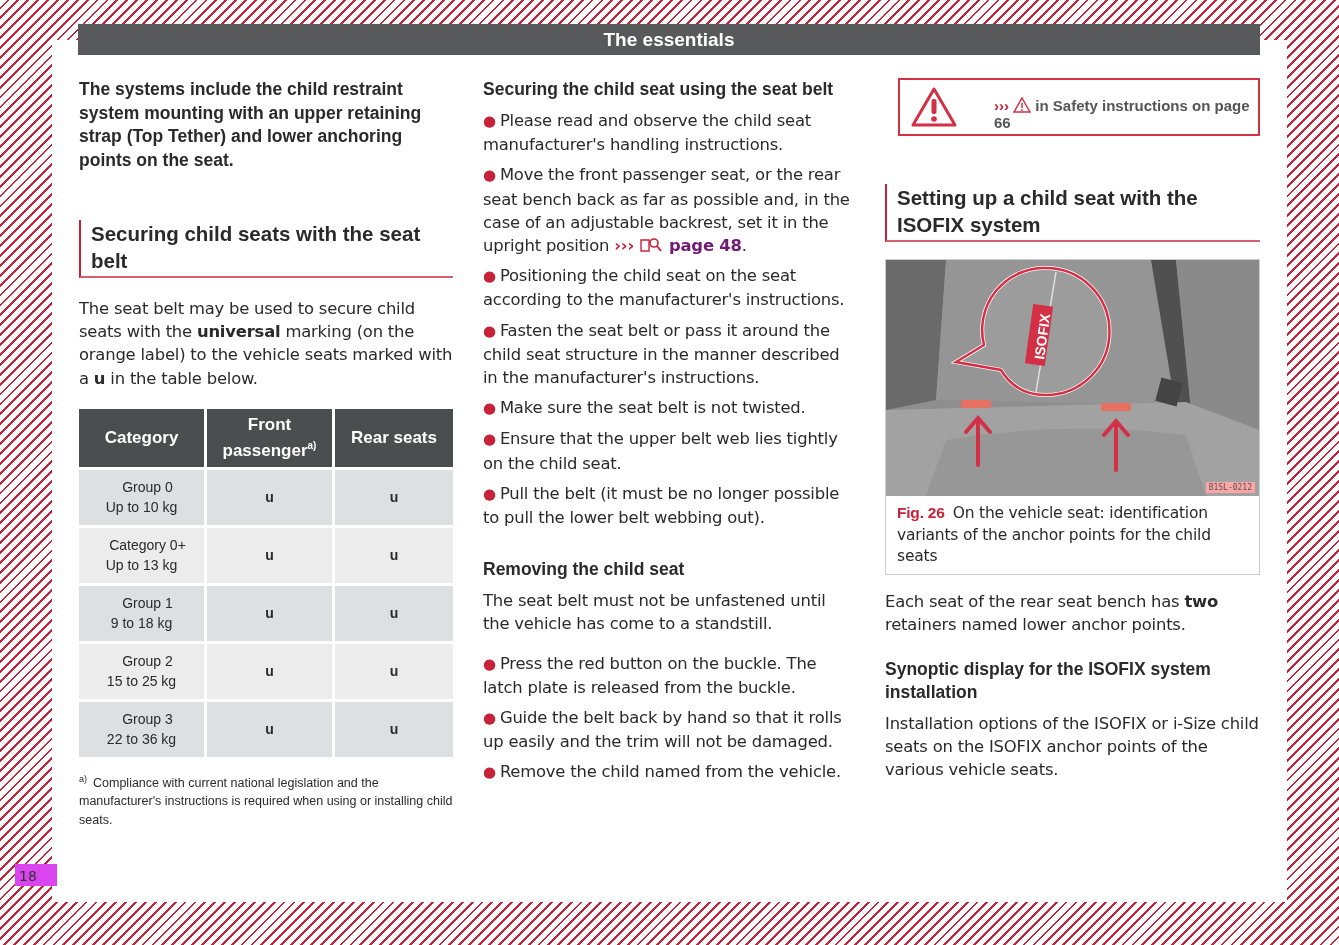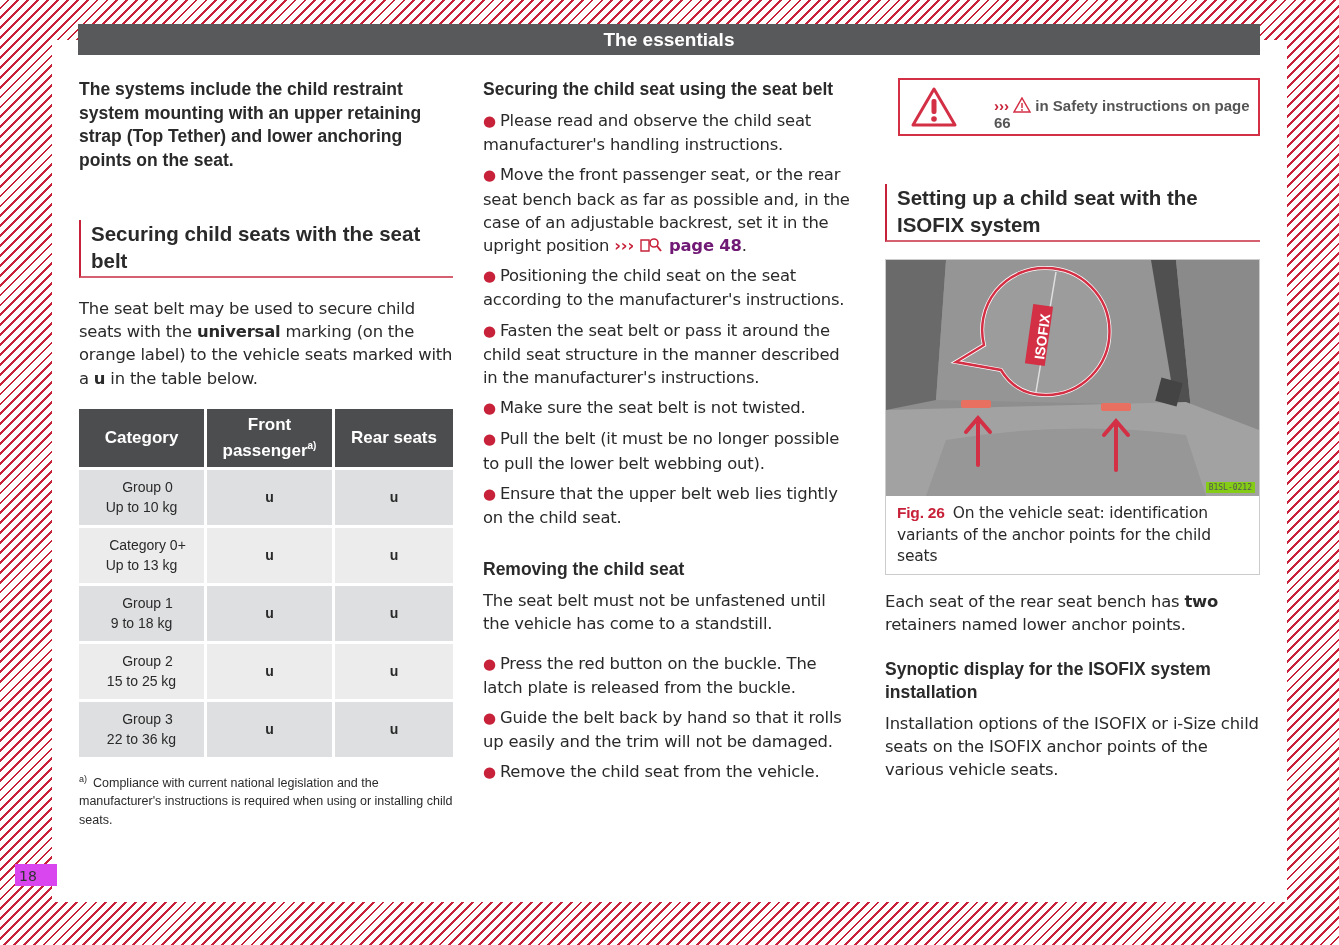--- a/index.html
+++ b/index.html
@@ -50,21 +50,21 @@
   .fn sup { font-size:9px; margin-right:6px; }
   .warn {
     border:2.5px solid #d32f45; height:58px; position:relative; margin-left:13px; box-sizing:border-box;
   }
   .warn .bigtri { position:absolute; left:10px; top:6px; }
   .warn .wtxt { position:absolute; left:94px; top:17px; font-family:"Liberation Sans", sans-serif; font-weight:bold; font-size:15px; color:#555; }
   .figure { border:1px solid #ccc; width:373px; margin-top:17px; }
   .figimg { width:373px; height:236px; position:relative; background:#9a9a9a; overflow:hidden; }
   .figcap { padding:6px 10px 6px 11px; font-size:15.5px; line-height:21.5px; letter-spacing:-0.2px; }
   .figcap .fignum { color:#c8223a; font-weight:bold; margin-right:8px; font-family:"Liberation Sans", sans-serif; }
-  .code { position:absolute; right:4px; bottom:3px; background:#84cc16; font-size:8px; padding:1px 3px; color:#555; font-family:"DejaVu Sans Mono", monospace; }
+  .code { position:absolute; right:4px; bottom:3px; background:#fca5a5; font-size:8px; padding:1px 3px; color:#555; font-family:"DejaVu Sans Mono", monospace; }
 </style>
 </head>
 <body>
 
 <div class="page"></div>
 <div class="topband">The essentials</div>
 <div class="pagenum">18</div>
 
 <div class="col c1">
   <p class="lead">The systems include the child restraint system mounting with an upper retaining strap (Top Tether) and lower anchoring points on the seat.</p>
@@ -135,30 +135,30 @@
     <span class="ref"><span>›››</span>
       <svg width="24" height="16" viewBox="0 0 24 16" style="vertical-align:-2px">
           <path d="M2 3 L2 14 L10 14 L10 3 Z M10 3 L10 14" fill="none" stroke="#c8223a" stroke-width="1.4"></path>
           <circle cx="15" cy="6" r="4" fill="none" stroke="#c8223a" stroke-width="1.6"></circle>
           <line x1="18" y1="9" x2="22" y2="14" stroke="#c8223a" stroke-width="2"></line>
         </svg>
       <span class="refpage">page 48</span></span>.</p>
   <p class="bullet"><span class="dot">●</span><span>Positioning the child seat on the seat according to the manufacturer's instructions.</span></p>
   <p class="bullet"><span class="dot">●</span><span>Fasten the seat belt or pass it around the child seat structure in the manner described in the manufacturer's instructions.</span></p>
   <p class="bullet"><span class="dot">●</span><span>Make sure the seat belt is not twisted.</span></p>
+  <p class="bullet"><span class="dot">●</span><span>Ensure that the upper belt web lies tightly on the child seat.</span></p>
   <p class="bullet"><span class="dot">●</span><span>Pull the belt (it must be no longer possible to pull the lower belt webbing out).</span></p>
-  <p class="bullet"><span class="dot">●</span><span>Ensure that the upper belt web lies tightly on the child seat.</span></p>
   <div style="height:22px"></div>
   <h3 class="h3">Removing the child seat</h3>
   <div style="height:8px"></div>
   <p class="body">The seat belt must not be unfastened until the vehicle has come to a standstill.</p>
   <div style="height:16px"></div>
   <p class="bullet"><span class="dot">●</span><span>Press the red button on the buckle. The latch plate is released from the buckle.</span></p>
   <p class="bullet"><span class="dot">●</span><span>Guide the belt back by hand so that it rolls up easily and the trim will not be damaged.</span></p>
-  <p class="bullet"><span class="dot">●</span><span>Remove the child seat from the vehicle.</span></p>
+  <p class="bullet"><span class="dot">●</span><span>Remove the child named from the vehicle.</span></p>
 </div>
 
 <div class="col c3">
   <div class="warn">
     <svg class="bigtri" width="48" height="42" viewBox="0 0 48 42">
       <path d="M24 3 L45 39 L3 39 Z" fill="none" stroke="#d32f45" stroke-width="3" stroke-linejoin="round"></path>
       <rect x="21.5" y="13" width="5" height="15" rx="2" fill="#d32f45"></rect>
       <circle cx="24" cy="33" r="2.8" fill="#d32f45"></circle>
     </svg>
     <div class="wtxt">

